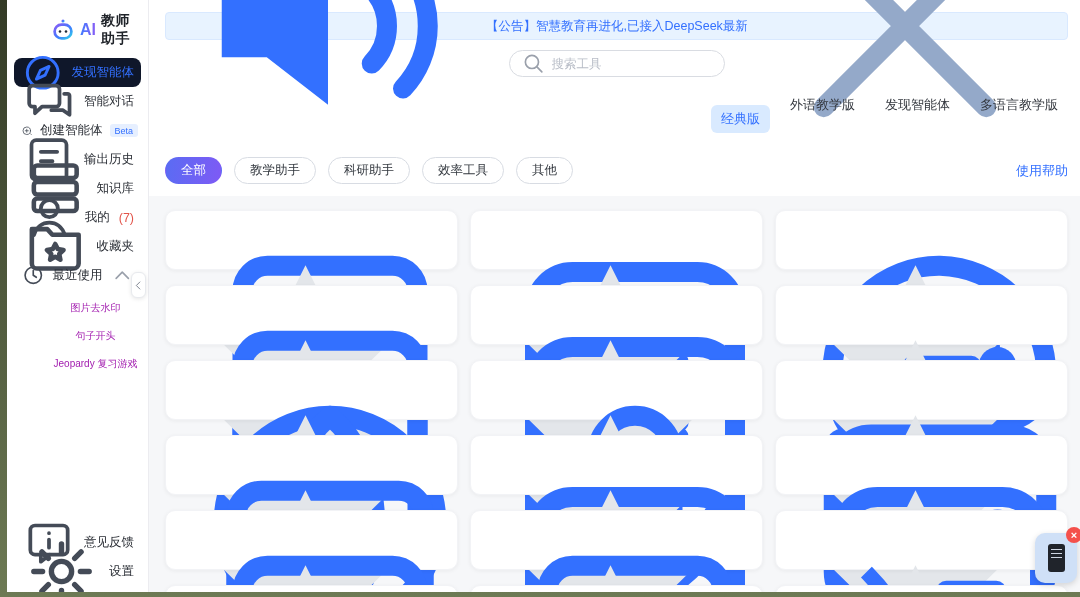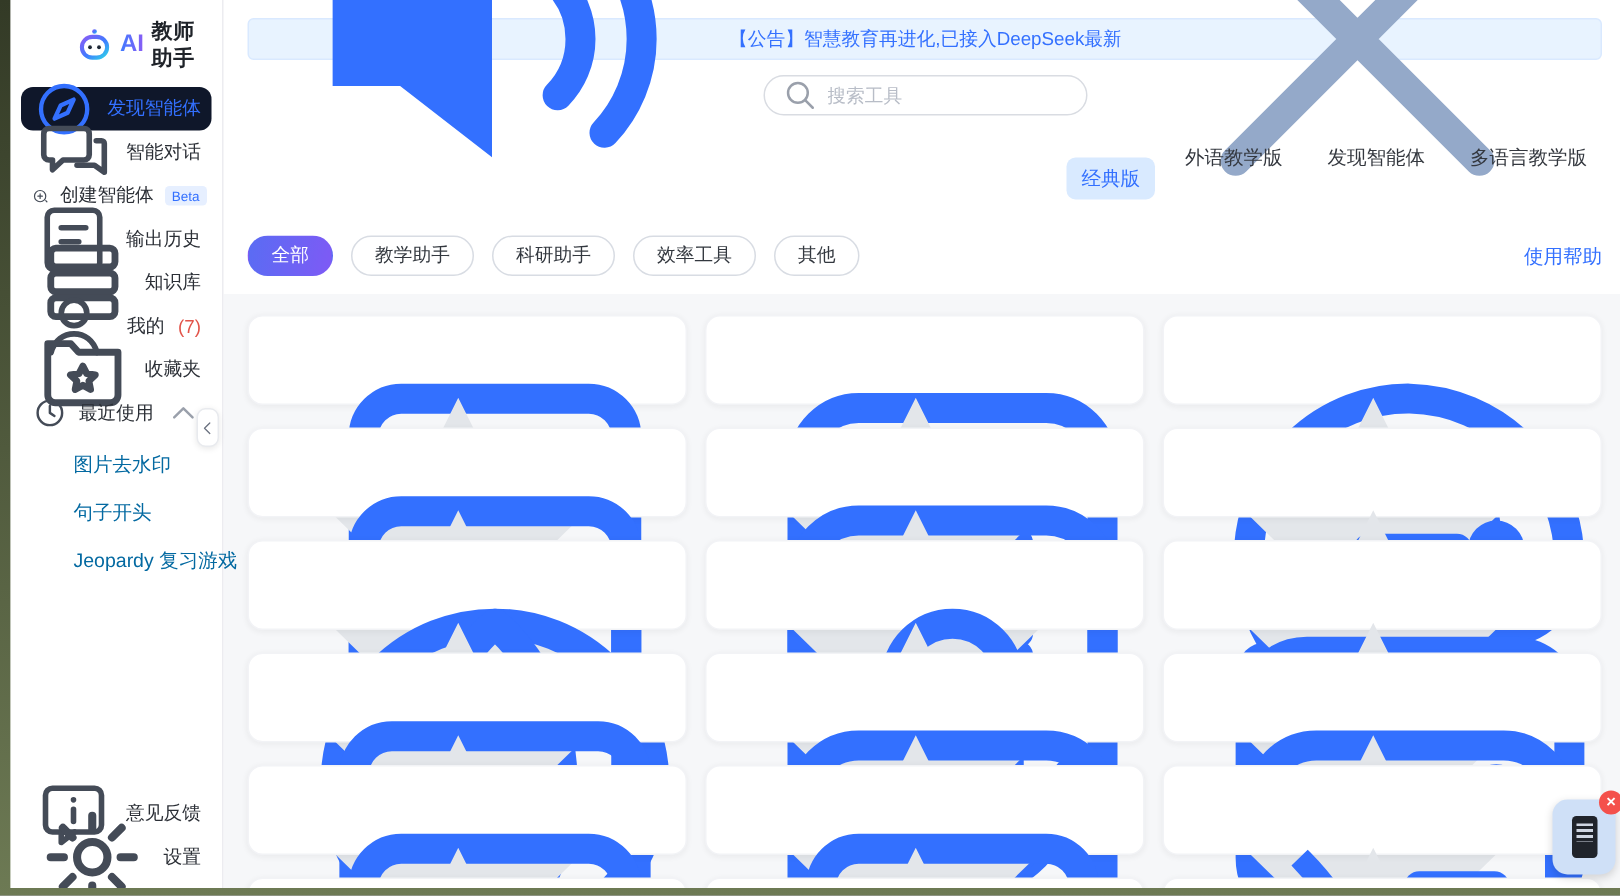--- a/index.html
+++ b/index.html
@@ -22,21 +22,21 @@
   .menu-item.active { background:#0f172a; color:#3370ff;justify-content:space-between; }
   .menu-item.active .mi-icon { color:#3370ff; }
   .mi-icon { color:#444b57; display:flex; }
   .mi-icon svg { width:15px; height:15px; }
   .mi-label { white-space:nowrap; }
   .mi-count { color:#e2544a; margin-left:2px; }
   .mi-beta { font-size:9px; background:#e6efff; color:#3370ff; padding:1.5px 5px; border-radius:3px; }
   .mi-chev { margin-left:auto; color:#9aa0ab; display:flex; }
   .mi-chev svg { width:11px; height:11px; }
   .recent-list { margin-top:4px; }
-  .recent-item { padding:7px 6px 7px 42px; font-size:13px; color:#0369a1; white-space:nowrap; cursor:pointer; }
+  .recent-item { padding:7px 6px 7px 42px; font-size:10px; color:#a21caf; white-space:nowrap; cursor:pointer;text-align:center; }
   .sidebar-footer { position:absolute; left:0; right:0; bottom:6px; }
   .collapse-handle { position:absolute; right:2px; top:272px; width:15px; height:26px;
                      background:#fff; border:1px solid #e8eaee; border-radius:6px;
                      box-shadow:0 1px 4px rgba(0,0,0,.10); display:flex; align-items:center;
                      justify-content:center; color:#6b7280; cursor:pointer; }
   .collapse-handle svg { width:10px; height:10px; }
 
   
   .main { flex:1; display:flex; flex-direction:column; min-width:0; background:#fff; }
   .top-zone { padding:12px 12px 12px 16px; background:#fff; }

